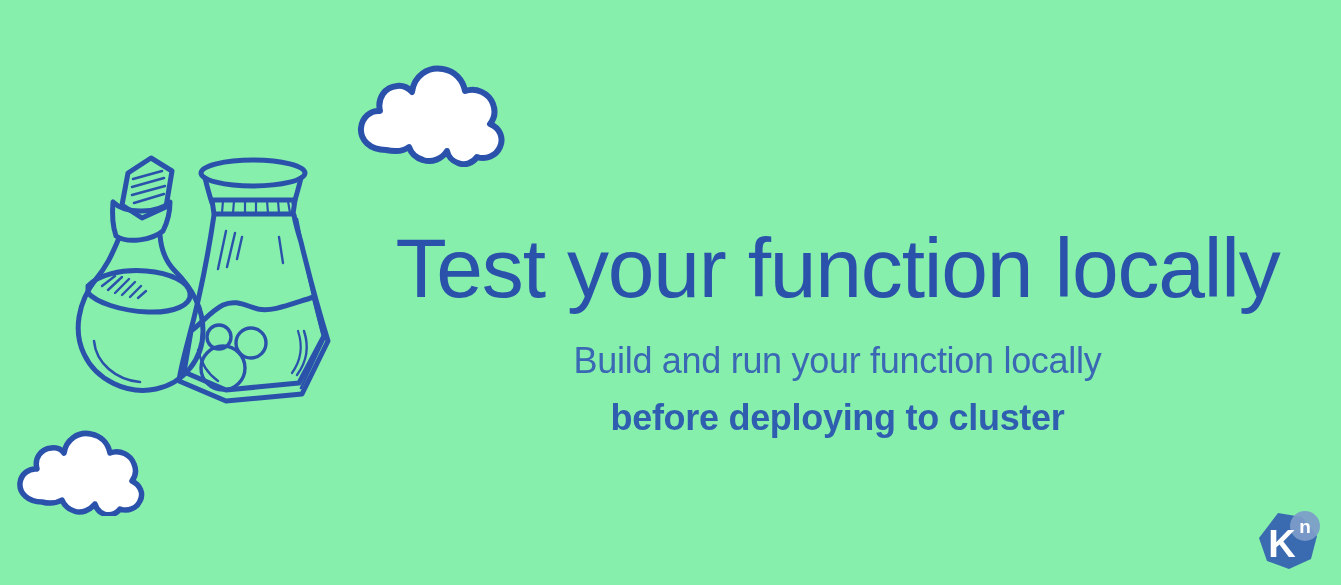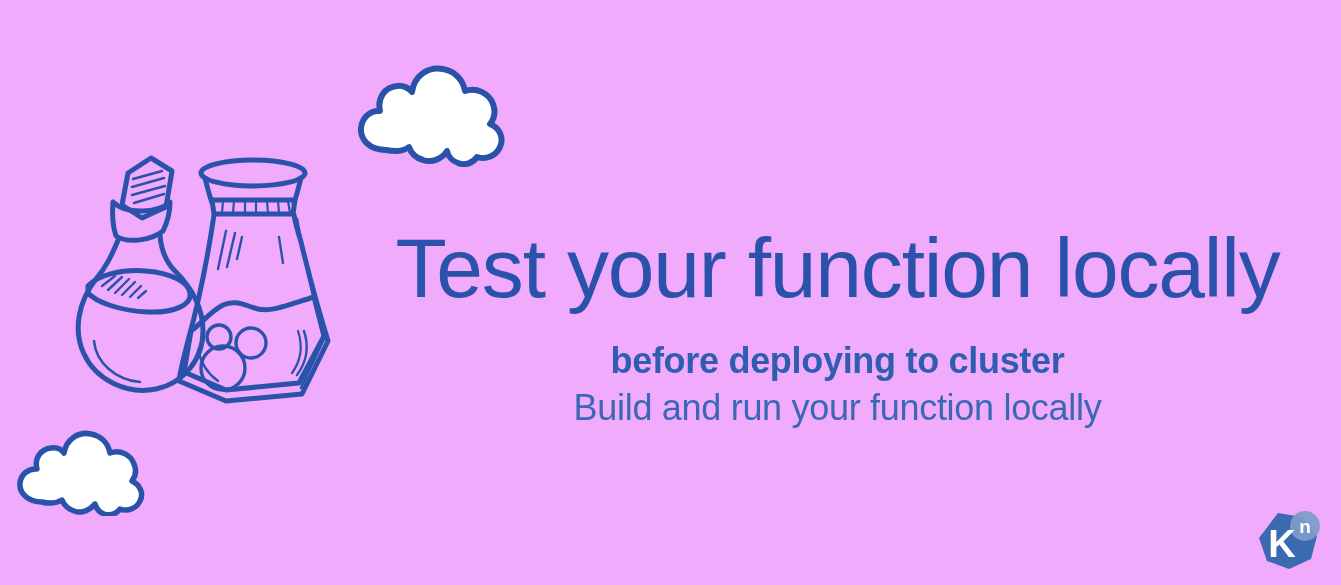--- a/index.html
+++ b/index.html
@@ -8,21 +8,21 @@
     padding: 0;
     background: #ffffff;
   }
   body {
     font-family: "Liberation Sans", sans-serif;
   }
   #slide {
     position: relative;
     width: 1341px;
     height: 585px;
-    background: #f0abfc;
+    background: #86efac;
     overflow: hidden;
   }
 
   
   .art {
     position: absolute;
     pointer-events: none;
   }
   #cloud-top   { left: 350px; top:  62px; width: 160px; height: 105px; }
   #cloud-bottom{ left:  10px; top: 428px; width: 145px; height:  88px; }
@@ -185,22 +185,22 @@
         <circle cx="185" cy="198" r="15" stroke-width="3.4"></circle>
         <circle cx="157" cy="223" r="22" stroke-width="3.4"></circle>
       </g>
     </svg>
   </div>
 
   <div id="headline-block">
     <h1 id="page-title">Test your function locally</h1>
 
     <div id="subtitle-block">
+      <span class="subtitle-line regular">Build and run your function locally</span>
       <span class="subtitle-line bold">before deploying to cluster</span>
-      <span class="subtitle-line regular">Build and run your function locally</span>
     </div>
   </div>
 
   <div id="brand-logo">
     <svg viewBox="0 0 74 74" width="74" height="74" aria-hidden="true">
 
       <polygon points="29,10 53,14 68,33 62,56 40,66 18,58 10,35" fill="#3a6ab0"></polygon>
 
       <circle cx="56" cy="23" r="15" fill="#7d9dc8" opacity="0.93"></circle>
 

